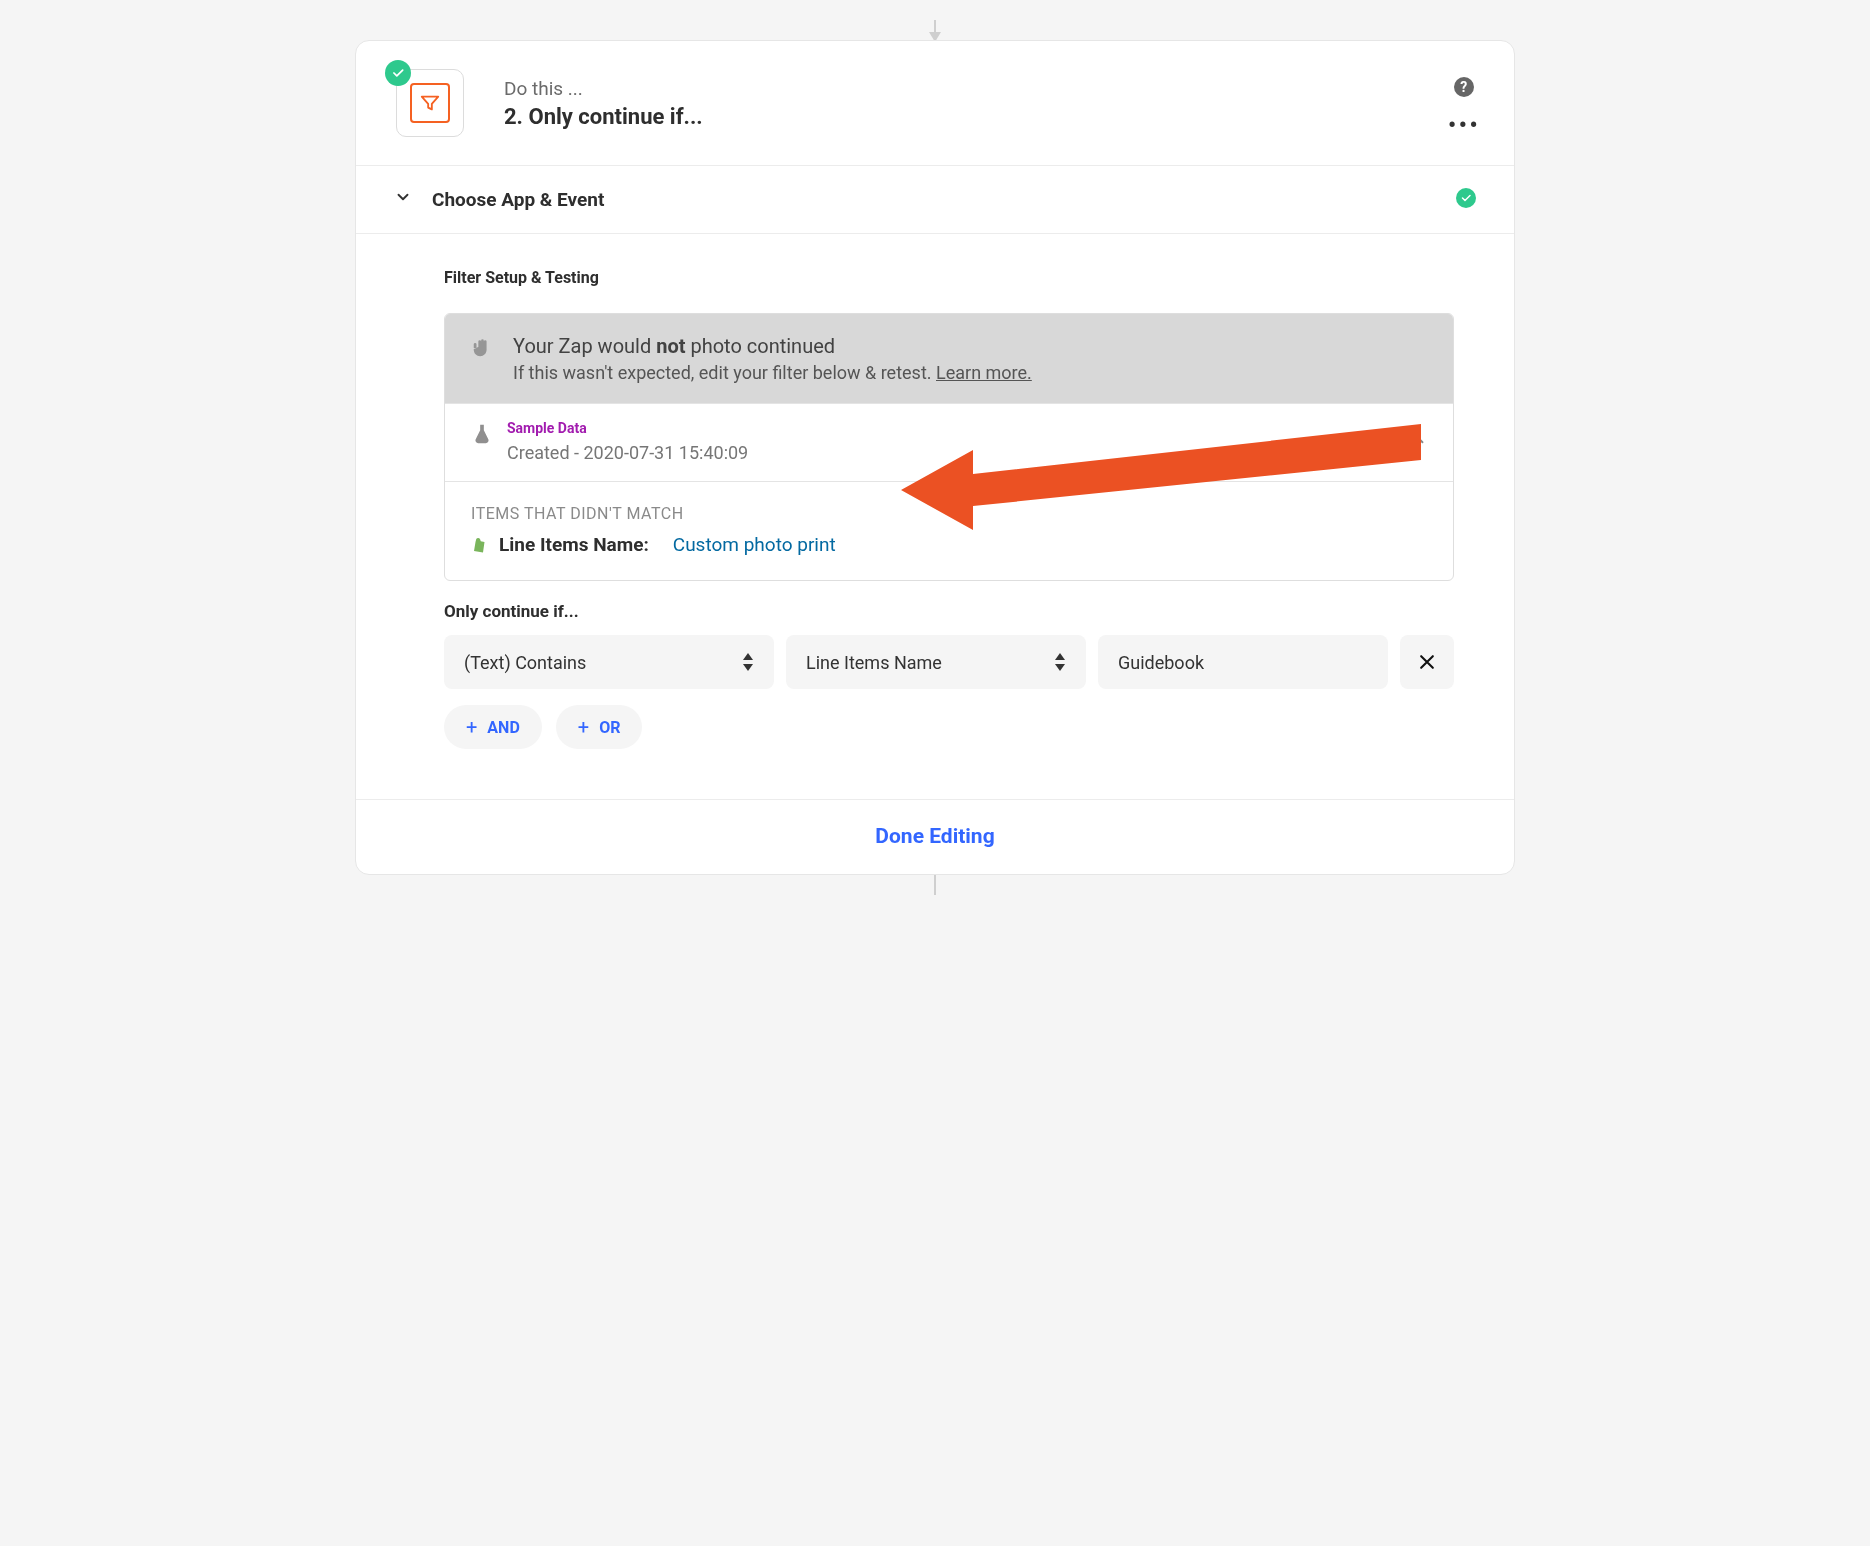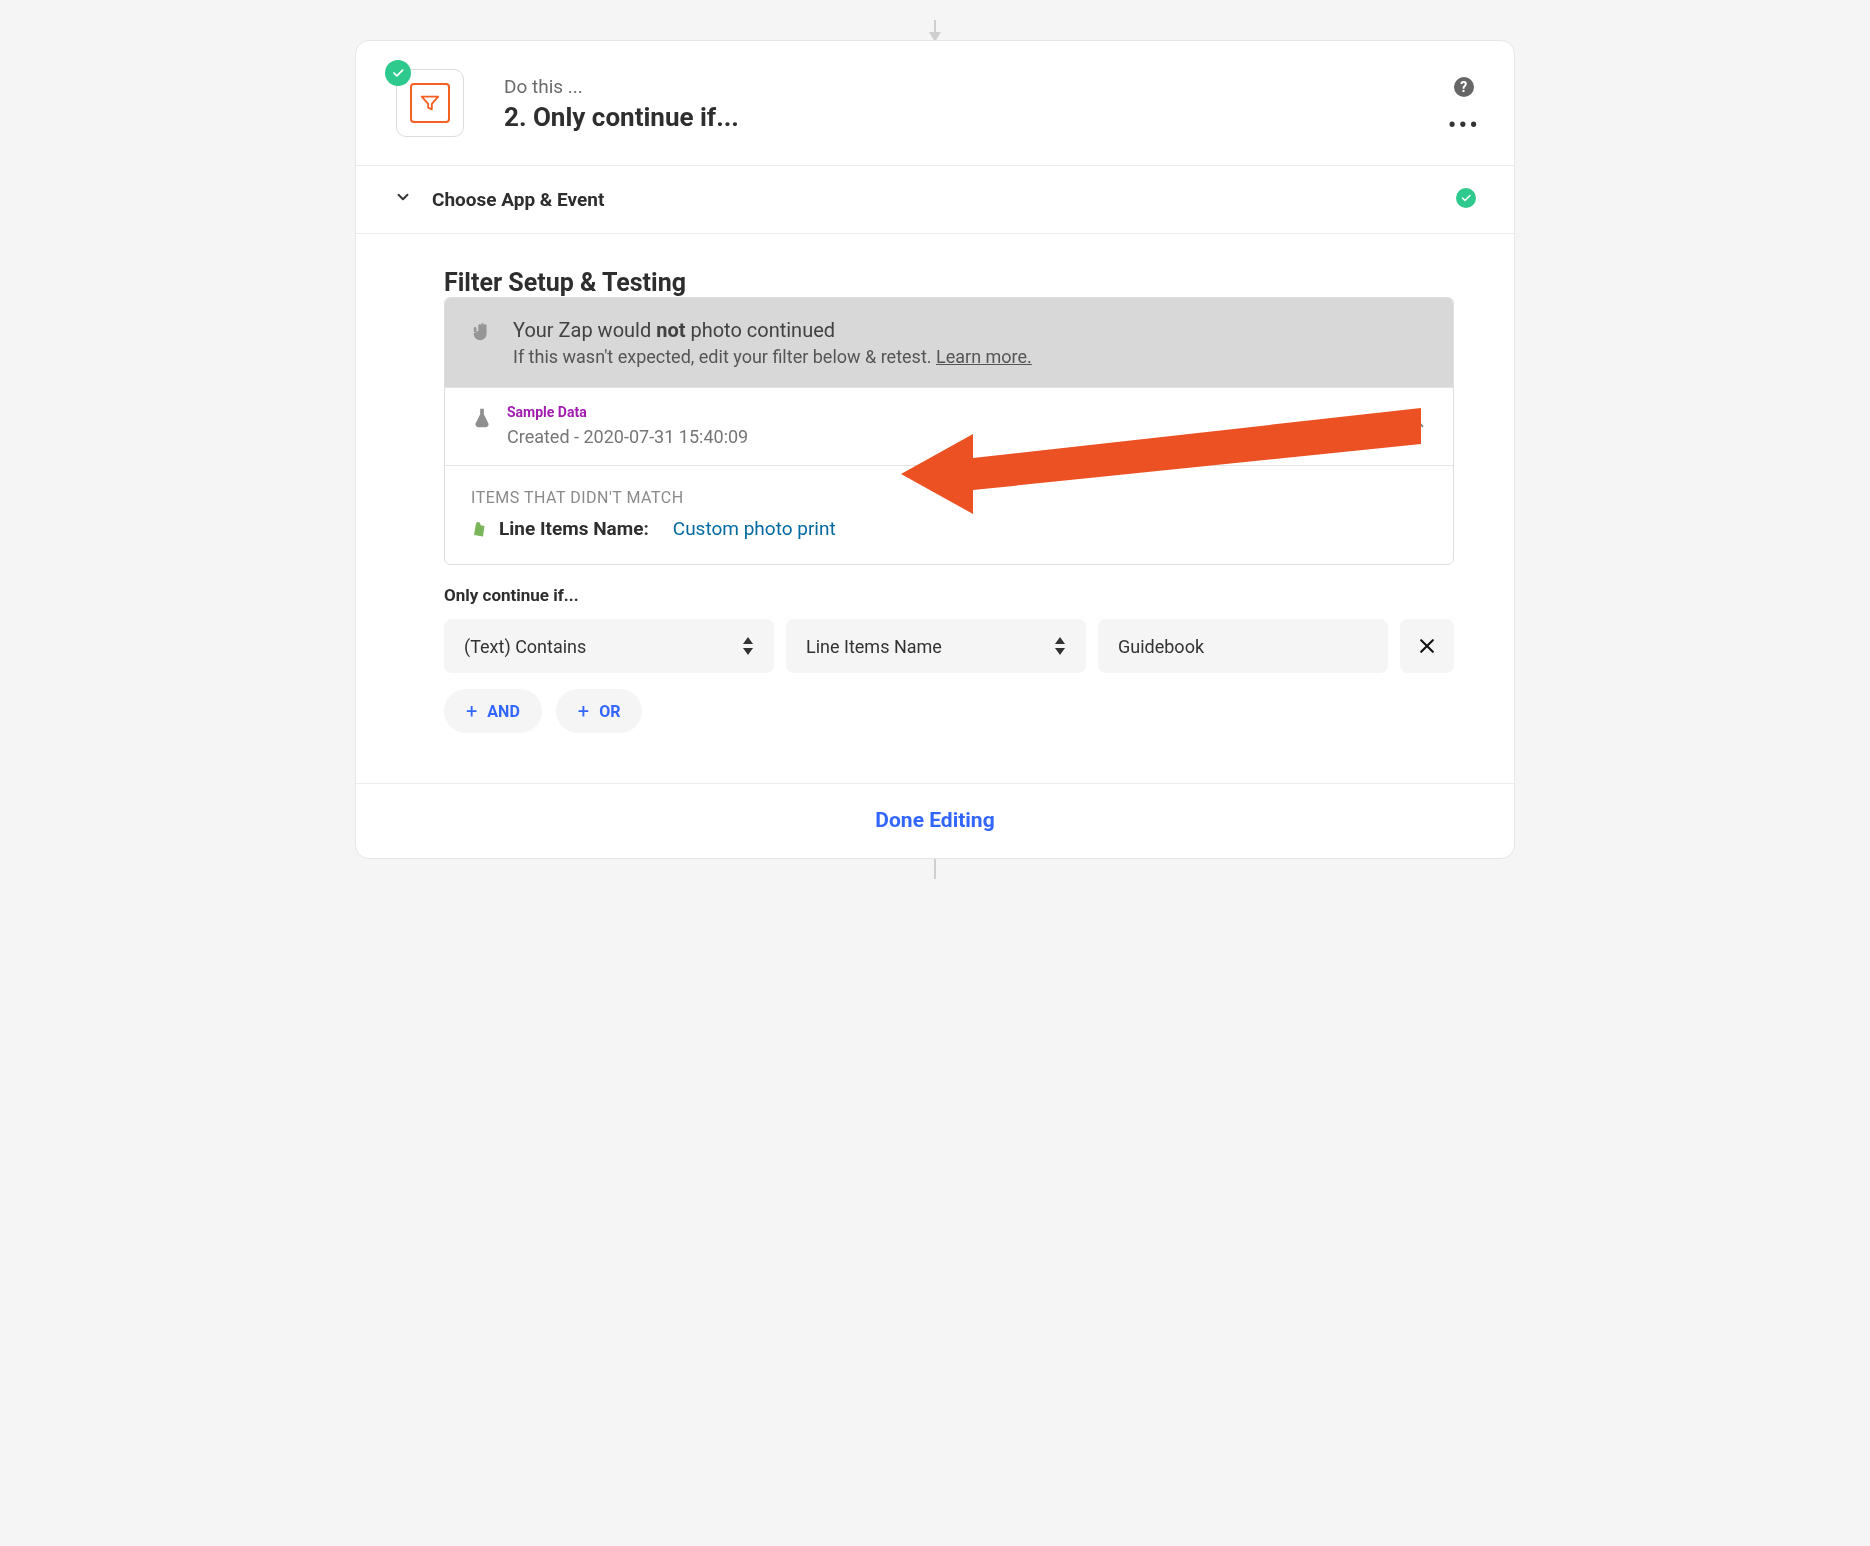--- a/index.html
+++ b/index.html
@@ -59,21 +59,21 @@
       width: 40px;
       height: 40px;
       border: 2px solid #f56122;
       border-radius: 4px;
       display: flex;
       align-items: center;
       justify-content: center;
     }
     .step-text { margin-left: 40px; flex: 1; }
     .step-kicker { color: #6b6b6b; font-size: 19px; margin-bottom: 4px; }
-    .step-title { font-size: 26px; font-weight: 700; }
+    .step-title { font-size: 22px; font-weight: 700; }
     .step-actions {
       display: flex;
       flex-direction: column;
       align-items: center;
       gap: 24px;
     }
     .help-icon {
       width: 20px; height: 20px; border-radius: 50%;
       background: #666; color: #fff;
       font-size: 14px; font-weight: 700;
@@ -90,21 +90,21 @@
       cursor: pointer;
     }
     .chevron-down { width: 18px; }
     .section-label { font-size: 19px; font-weight: 700; flex: 1; }
     .check-badge {
       width: 20px; height: 20px; border-radius: 50%;
       background: #2ec98d; display: flex; align-items: center; justify-content: center;
     }
     .check-badge svg { width: 12px; height: 12px; }
     .content-pad { padding: 34px 60px 10px 88px; }
-    .section-heading { font-size: 25px; font-weight: 700; }
+    .section-heading { font-size: 16px; font-weight: 700; margin-bottom: 26px; }
     .banner {
       border: 1px solid #dedede;
       border-radius: 6px;
       overflow: hidden;
       margin-bottom: 20px;
       position: relative;
     }
     .banner-gray {
       background: #d8d8d8;
       display: flex;

